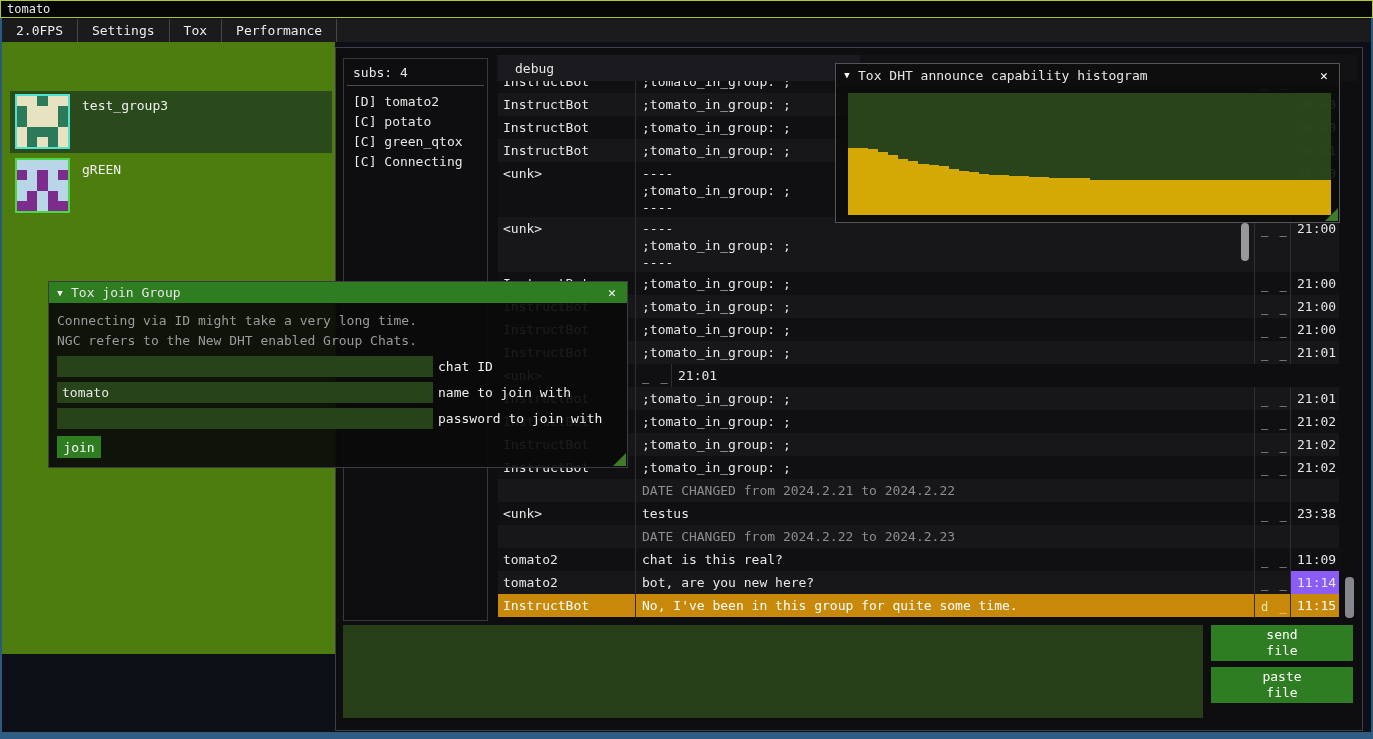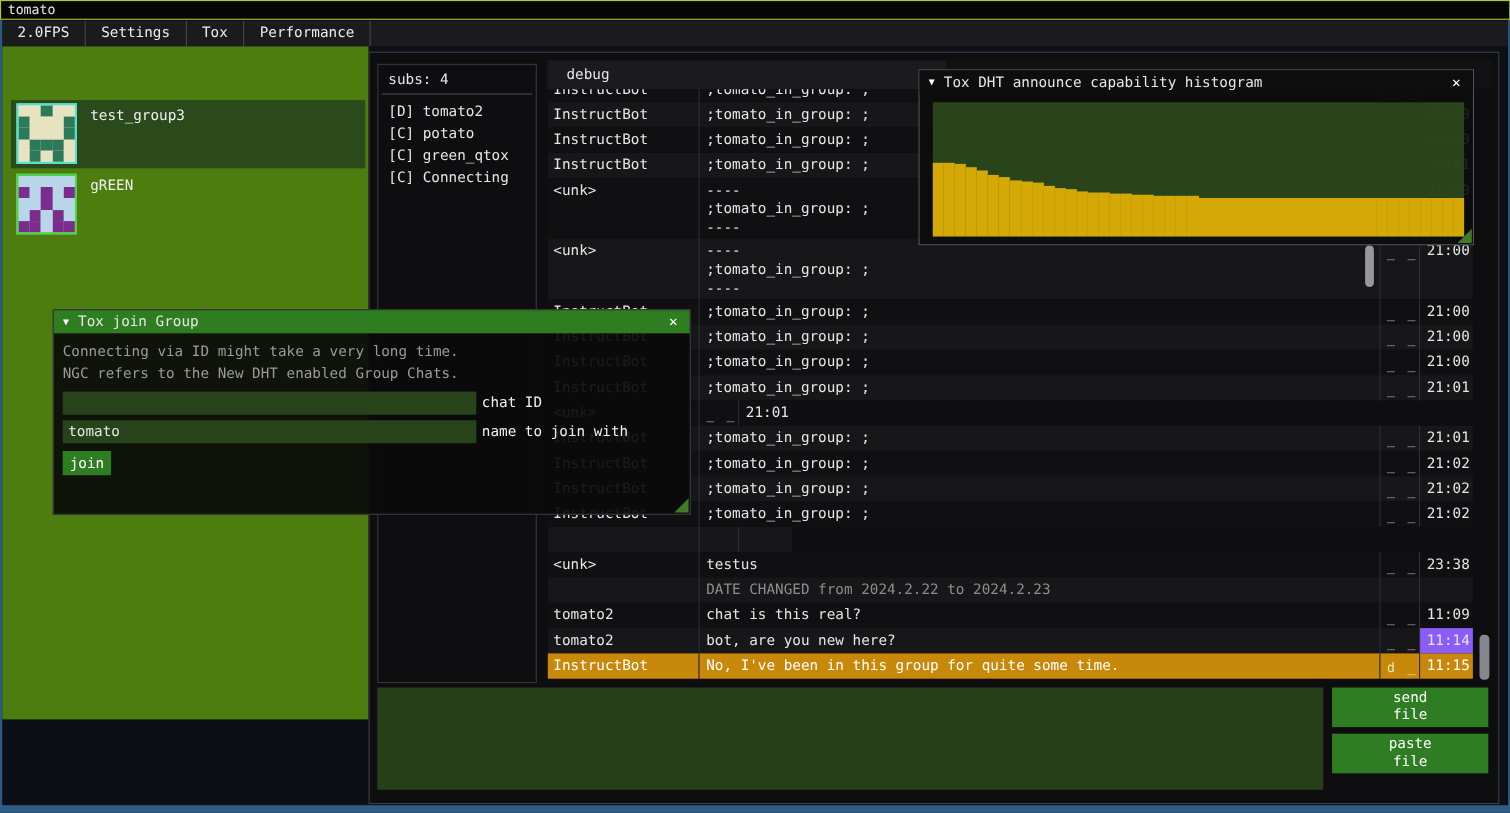--- a/index.html
+++ b/index.html
@@ -273,20 +273,21 @@
       <div class="cell c-time" style="height: 23px; background: rgb(23, 23, 26);">21:02</div>
     </div>
     <div class="crow" style="height: 23px;">
       <div class="cell c-name" style="height: 23px; background: rgb(16, 16, 19);">InstructBot</div>
       <div class="cell c-msg" style="height: 23px; background: rgb(16, 16, 19);">;tomato_in_group: ;</div>
       <div class="cell c-flags" style="height: 23px; background: rgb(16, 16, 19);">_ _</div>
       <div class="cell c-time" style="height: 23px; background: rgb(16, 16, 19);">21:02</div>
     </div>
     <div class="crow row-date" style="height: 23px;">
       <div class="cell c-name" style="height: 23px; background: rgb(23, 23, 26);"></div>
+      <div class="cell c-msg" style="height: 23px; background: rgb(23, 23, 26);">DATE CHANGED from 2024.2.21 to 2024.2.22</div>
       <div class="cell c-flags" style="height: 23px; background: rgb(23, 23, 26);"></div>
       <div class="cell c-time" style="height: 23px; background: rgb(23, 23, 26);"></div>
     </div>
     <div class="crow" style="height: 23px;">
       <div class="cell c-name" style="height: 23px; background: rgb(16, 16, 19);">&lt;unk&gt;</div>
       <div class="cell c-msg" style="height: 23px; background: rgb(16, 16, 19);">testus</div>
       <div class="cell c-flags" style="height: 23px; background: rgb(16, 16, 19);">_ _</div>
       <div class="cell c-time" style="height: 23px; background: rgb(16, 16, 19);">23:38</div>
     </div>
     <div class="crow row-date" style="height: 23px;">
@@ -393,16 +394,20 @@
     <div class="jinfo">Connecting via ID might take a very long time.</div>
     <div class="jinfo">NGC refers to the New DHT enabled Group Chats.</div>
     <div class="jrow">
       <input spellcheck="false" value="" style="">
       <label>chat ID</label>
     </div>
     <div class="jrow">
       <input spellcheck="false" value="tomato" style="">
       <label>name to join with</label>
     </div>
+    <div class="jrow">
+      <input spellcheck="false" value="" style="">
+      <label>password to join with</label>
+    </div>
     <button id="join-button">join</button>
   </div>
   <div class="grip"></div>
 </div>
 
 </body></html>

